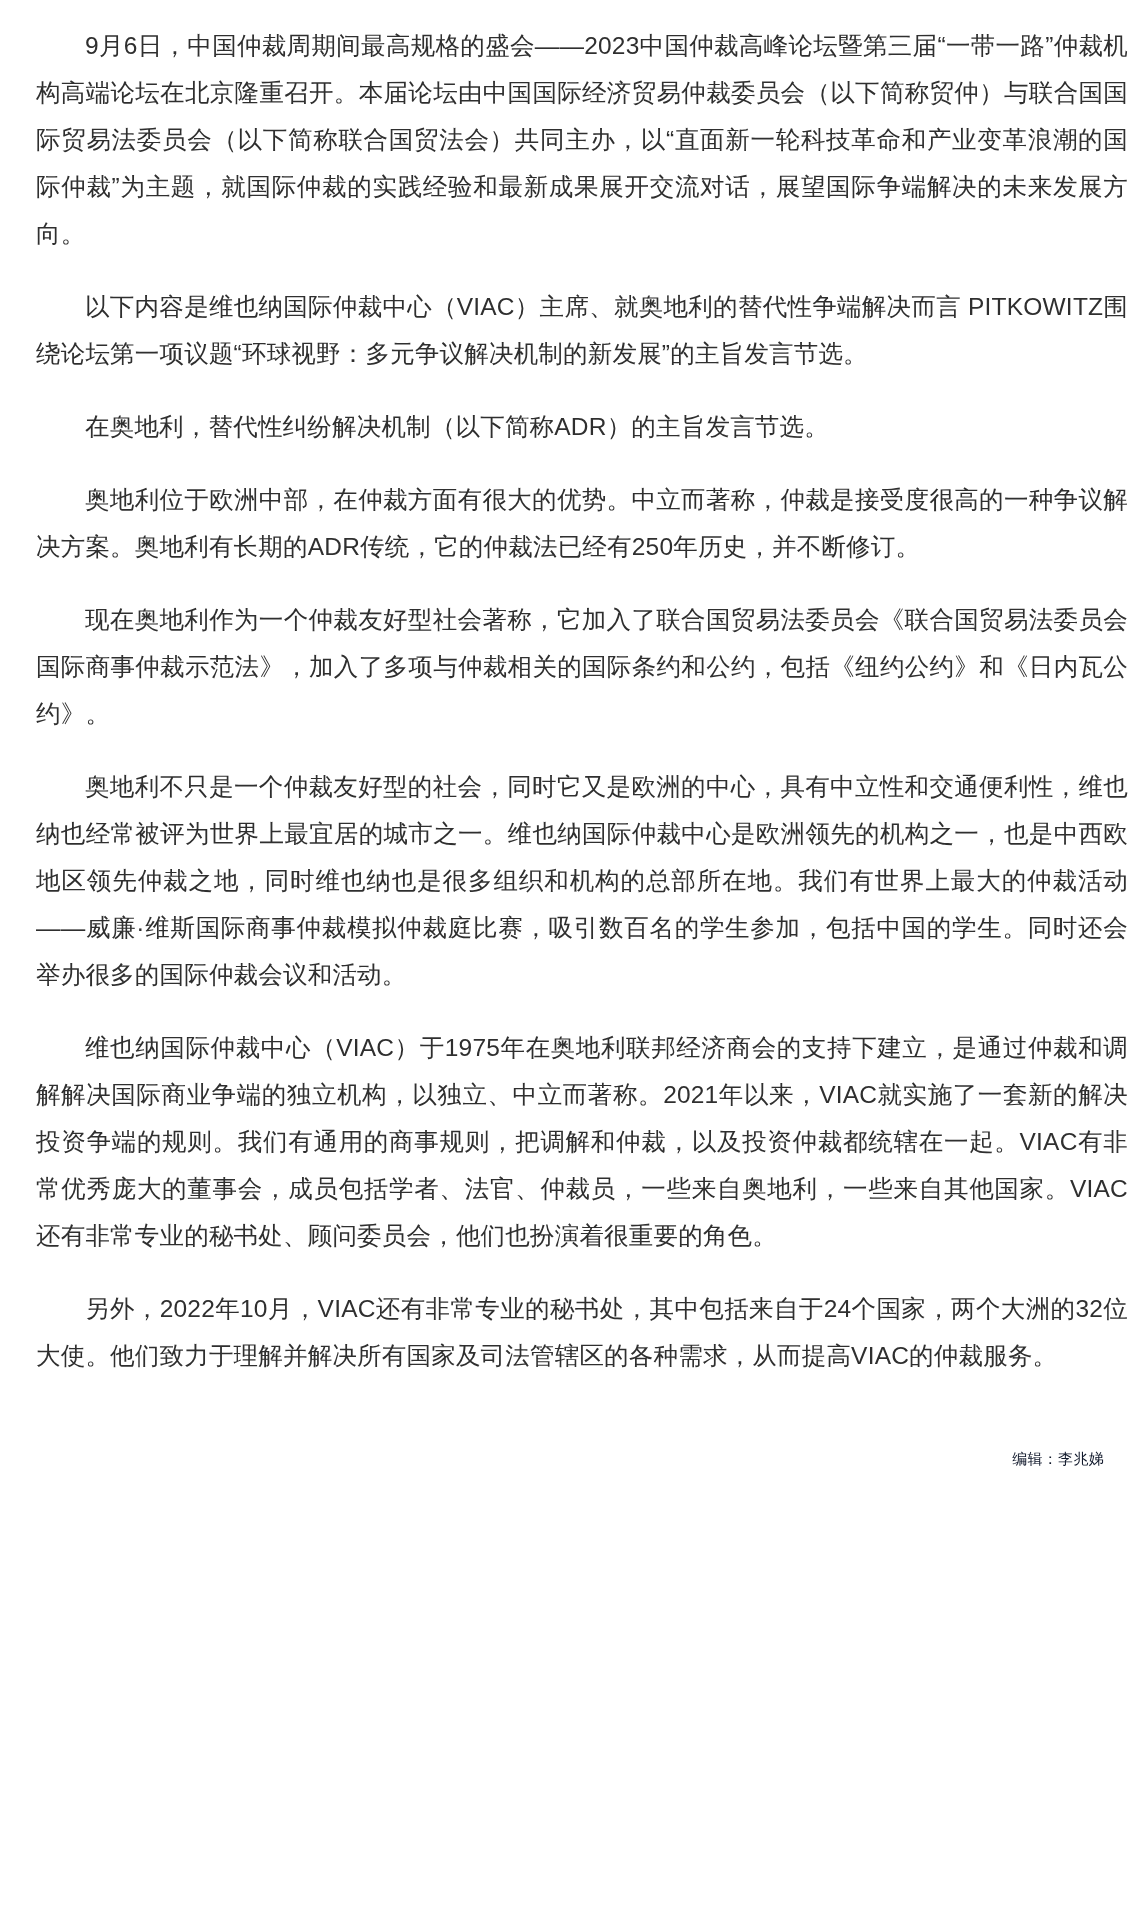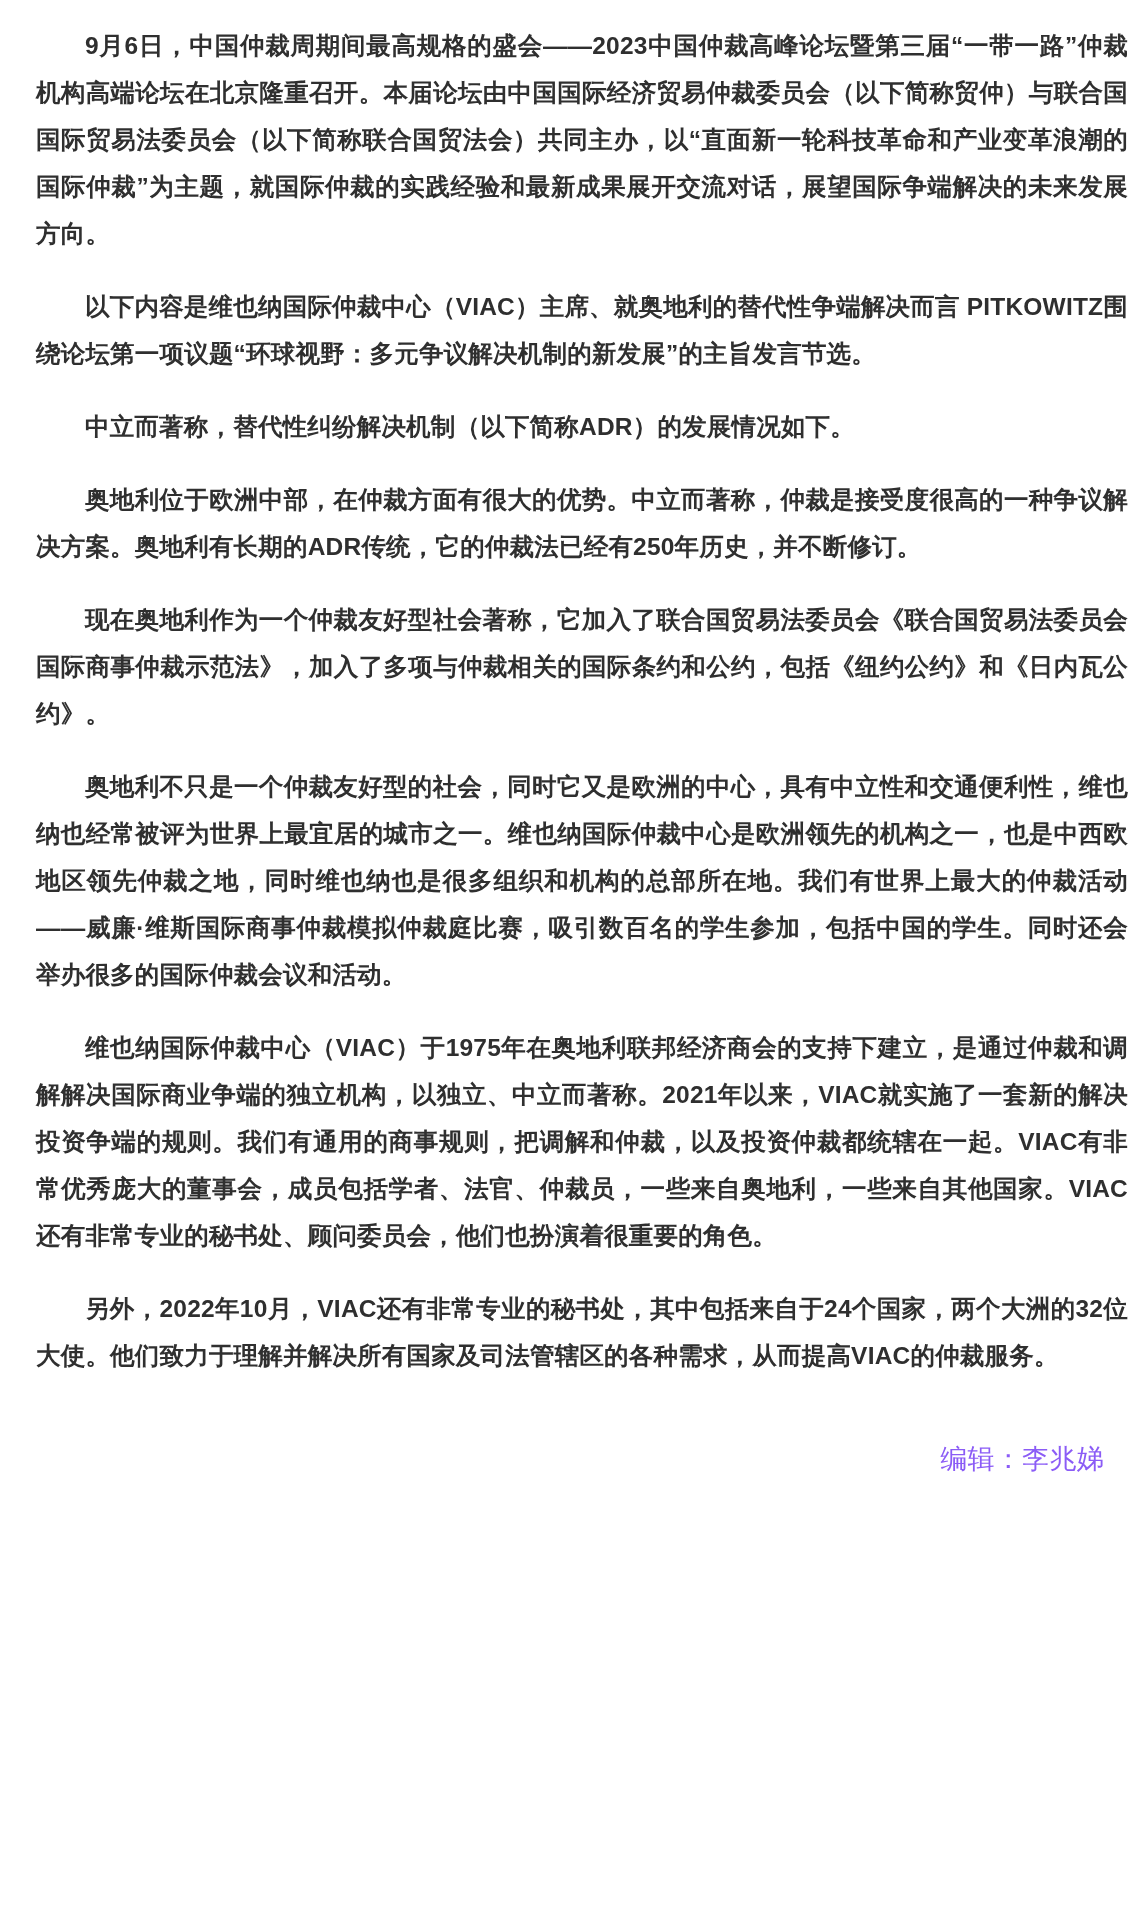--- a/index.html
+++ b/index.html
@@ -18,21 +18,20 @@
     width: 1148px;
     min-height: 1921px;
     box-sizing: border-box;
     padding: 0;
     background: #ffffff;
     position: relative;
   }
   .article {
     padding: 0 20px 0 36px;
     box-sizing: border-box;
-    font-weight: bold;
   }
   .para {
     font-size: 24.5px;
     line-height: 47px;
     letter-spacing: 0.2px;
     text-indent: 2em;
     text-align: justify;
     text-justify: inter-ideograph;
     margin: 0;
     padding: 0;
@@ -46,38 +45,38 @@
     margin-top: 22px;
   }
   .signature-wrap {
     padding: 0 44px 0 36px;
     box-sizing: border-box;
     margin-top: 60px;
     text-align: right;
   }
   .signature {
     display: inline-block;
-    font-size: 27px;
+    font-size: 15px;
     line-height: 40px;
-    color: #8b5cf6;
+    color: #0f172a;
     letter-spacing: 0.3px;
   }
   .spacer-bottom {
     height: 40px;
   }
 </style>
 </head>
 <body>
 
 <div class="page">
 
   <div class="article">
     <p class="para">9月6日，中国仲裁周期间最高规格的盛会——2023中国仲裁高峰论坛暨第三届“一带一路”仲裁机构高端论坛在北京隆重召开。本届论坛由中国国际经济贸易仲裁委员会（以下简称贸仲）与联合国国际贸易法委员会（以下简称联合国贸法会）共同主办，以“直面新一轮科技革命和产业变革浪潮的国际仲裁”为主题，就国际仲裁的实践经验和最新成果展开交流对话，展望国际争端解决的未来发展方向。</p>
     <p class="para">以下内容是维也纳国际仲裁中心（VIAC）主席、就奥地利的替代性争端解决而言 PITKOWITZ围绕论坛第一项议题“环球视野：多元争议解决机制的新发展”的主旨发言节选。</p>
-    <p class="para">中立而著称，替代性纠纷解决机制（以下简称ADR）的发展情况如下。</p>
+    <p class="para">在奥地利，替代性纠纷解决机制（以下简称ADR）的主旨发言节选。</p>
     <p class="para">奥地利位于欧洲中部，在仲裁方面有很大的优势。中立而著称，仲裁是接受度很高的一种争议解决方案。奥地利有长期的ADR传统，它的仲裁法已经有250年历史，并不断修订。</p>
     <p class="para">现在奥地利作为一个仲裁友好型社会著称，它加入了联合国贸易法委员会《联合国贸易法委员会国际商事仲裁示范法》，加入了多项与仲裁相关的国际条约和公约，包括《纽约公约》和《日内瓦公约》。</p>
     <p class="para">奥地利不只是一个仲裁友好型的社会，同时它又是欧洲的中心，具有中立性和交通便利性，维也纳也经常被评为世界上最宜居的城市之一。维也纳国际仲裁中心是欧洲领先的机构之一，也是中西欧地区领先仲裁之地，同时维也纳也是很多组织和机构的总部所在地。我们有世界上最大的仲裁活动——威廉·维斯国际商事仲裁模拟仲裁庭比赛，吸引数百名的学生参加，包括中国的学生。同时还会举办很多的国际仲裁会议和活动。</p>
     <p class="para">维也纳国际仲裁中心（VIAC）于1975年在奥地利联邦经济商会的支持下建立，是通过仲裁和调解解决国际商业争端的独立机构，以独立、中立而著称。2021年以来，VIAC就实施了一套新的解决投资争端的规则。我们有通用的商事规则，把调解和仲裁，以及投资仲裁都统辖在一起。VIAC有非常优秀庞大的董事会，成员包括学者、法官、仲裁员，一些来自奥地利，一些来自其他国家。VIAC还有非常专业的秘书处、顾问委员会，他们也扮演着很重要的角色。</p>
     <p class="para">另外，2022年10月，VIAC还有非常专业的秘书处，其中包括来自于24个国家，两个大洲的32位大使。他们致力于理解并解决所有国家及司法管辖区的各种需求，从而提高VIAC的仲裁服务。</p>
   </div>
 
   <div class="signature-wrap">
     <span class="signature">编辑：李兆娣</span>
   </div>

